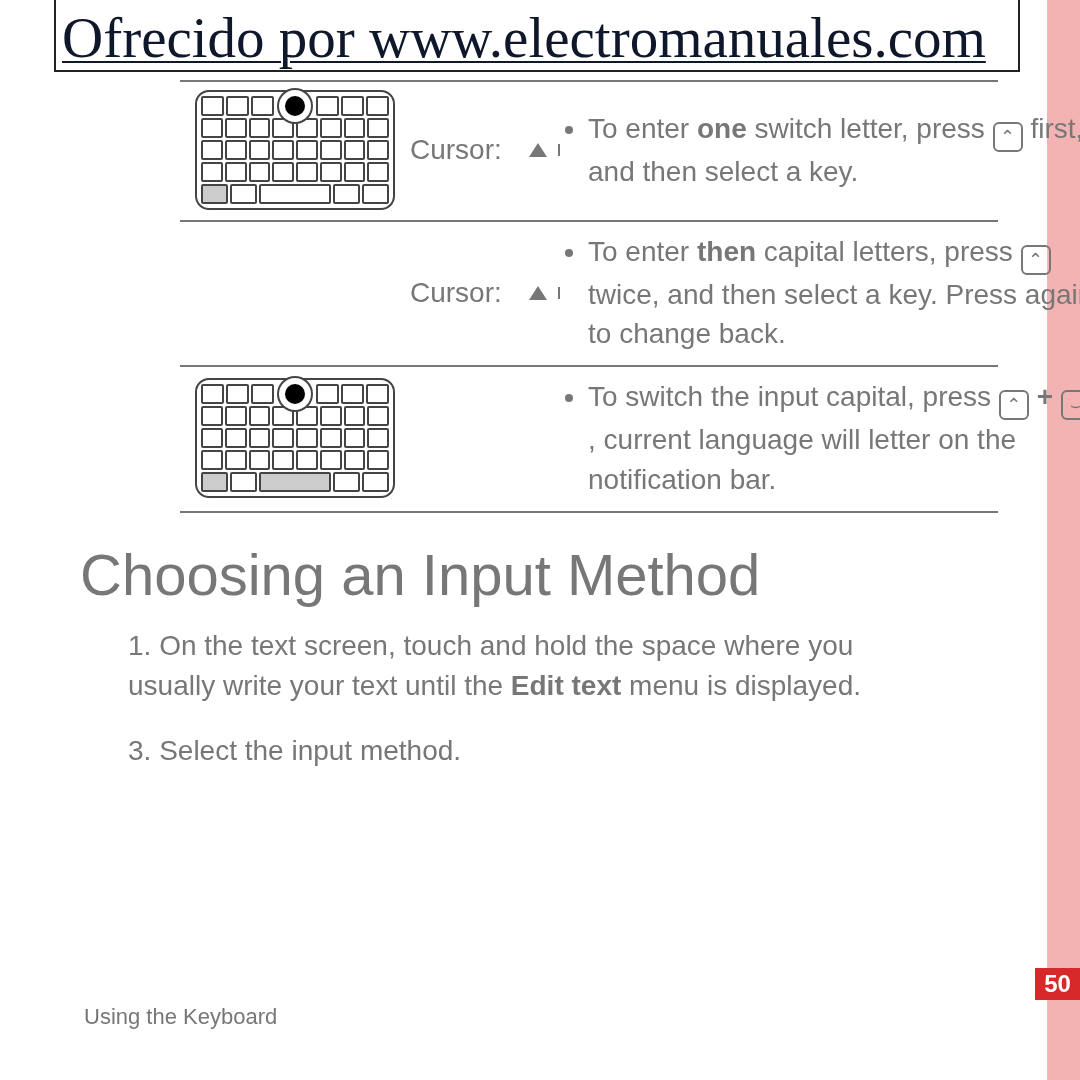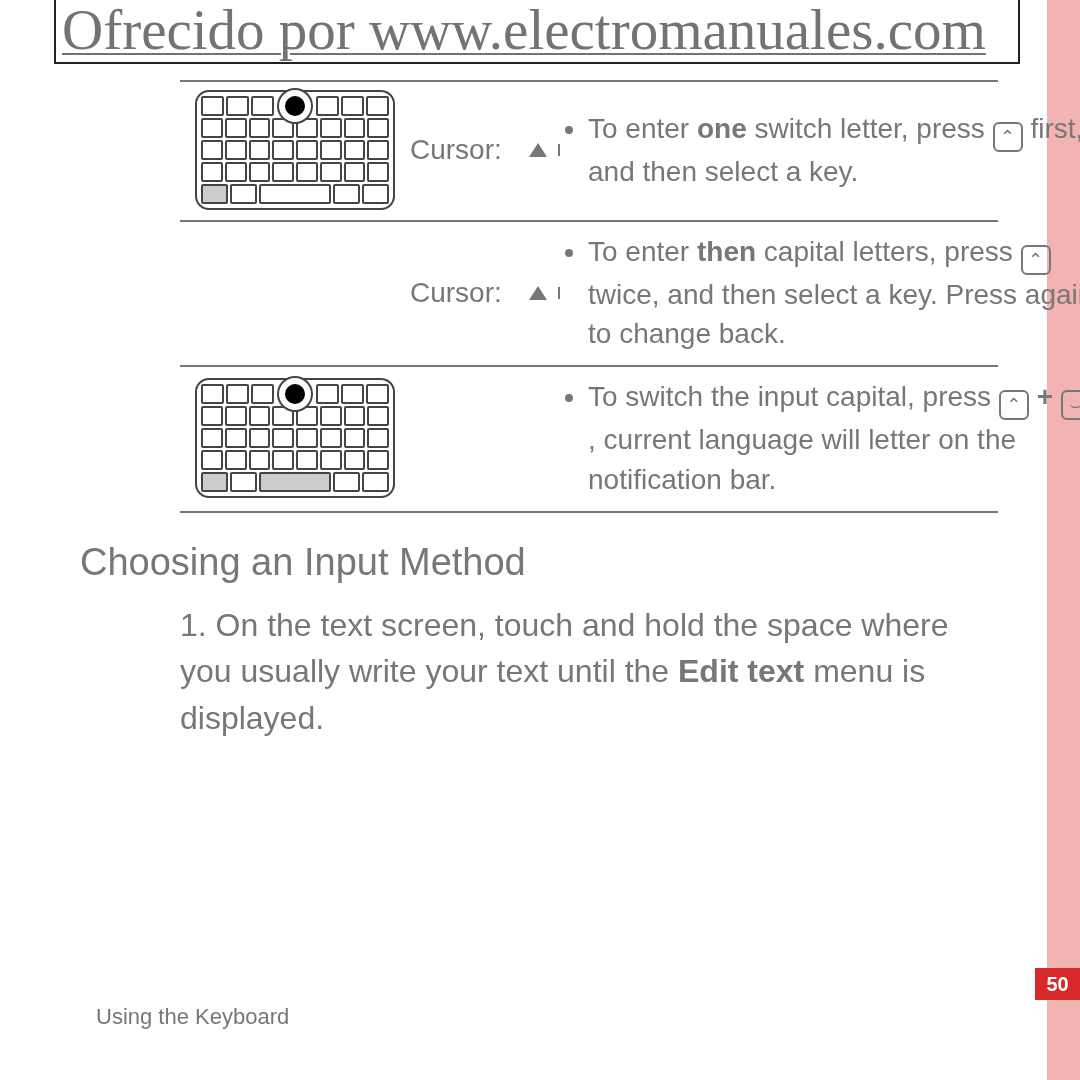--- a/index.html
+++ b/index.html
@@ -21,37 +21,37 @@
     background: #f4b3b3;
   }
   .page-num {
     position: absolute;
     right: 0;
     top: 968px;
     width: 45px;
     height: 32px;
     background: #d7292a;
     color: #fff;
-    font-size: 20px;
+    font-size: 24px;
     font-weight: bold;
     display: flex;
     align-items: center;
     justify-content: center;
   }
   .banner {
     position: absolute;
     left: 54px;
     top: 0px;
     width: 966px;
     font-family: "Times New Roman", serif;
     font-size: 57px;
-    color: #737373;
+    color: #0f172a;
     border: 2px solid #222;
     border-top: none;
-    padding: 0 6px 2px 6px;
+    padding: 8px 6px 2px 6px;
     line-height: 1.05;
     text-decoration: underline;
     text-decoration-thickness: 2px;
     text-underline-offset: 4px;
   }
   .content {
     position: absolute;
     left: 80px;
     top: 80px;
     width: 930px;
@@ -82,36 +82,36 @@
     height: 30px;
     border: 2px solid #777;
     border-radius: 6px;
     align-items: center;
     justify-content: center;
     vertical-align: -5px;
     font-size: 18px;
     line-height: 1;
   }
   .h2 {
-    font-size: 38px;
+    font-size: 58px;
     color: #777;
     margin: 28px 0 18px 0;
     font-weight: normal;
   }
   .steps {
-    margin-left: 100px;
+    margin-left: 48px;
     width: 818px;
-    font-size: 32px;
+    font-size: 28px;
     color: #777;
     line-height: 1.45;
   }
   .steps p { margin: 0 0 24px 0; }
   .section-title {
     position: absolute;
-    left: 96px;
+    left: 84px;
     top: 1004px;
     font-size: 22px;
     color: #777;
   }
   
   .kbd {
     width: 200px;
     height: 120px;
     border: 2px solid #444;
     border-radius: 14px;
@@ -308,17 +308,18 @@
   </div>
 
   <hr class="rule">
 
   <div class="h2">Choosing an Input Method</div>
 
   <div class="steps">
     <p>
       <span>1. On the text screen, touch and hold the space where you usually write your text until the </span><span class="bold">Edit text</span><span> menu is displayed.</span>
     </p>
+    <p>3. Select the input method.</p>
   </div>
 
 </div>
 
 <div class="section-title">Using the Keyboard</div>
 
 </body></html>

